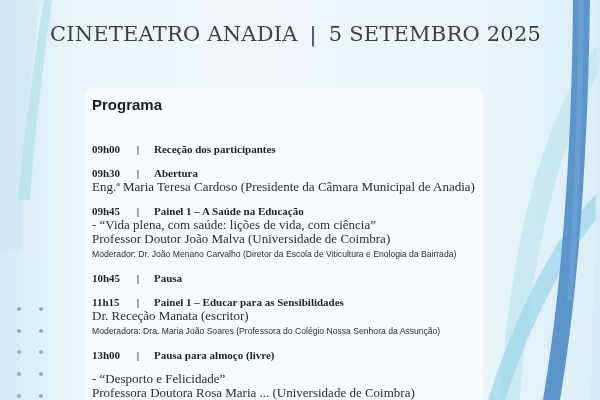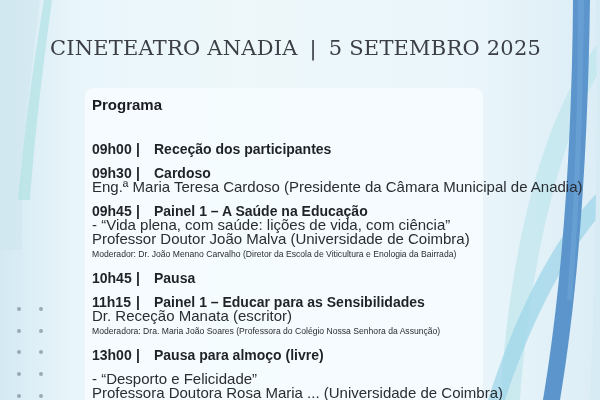--- a/index.html
+++ b/index.html
@@ -5,37 +5,37 @@
   html, body { margin: 0; padding: 0; }
   body {
     width: 600px; height: 400px; overflow: hidden; position: relative;
     background: linear-gradient(90deg, #d4e9f3 0%, #e8f5fa 12%, #eef8fb 40%, #e9f5fa 80%, #dcedf6 100%);
     font-family: "Liberation Sans", sans-serif;
   }
   .bg-svg { position: absolute; left: 0; top: 0; width: 600px; height: 400px; z-index: 0; }
   .dots { position: absolute; left: 0; top: 0; z-index: 1; }
   .dot { position: absolute; width: 4px; height: 4px; border-radius: 50%; background: #9aaab5; }
   .header {
-    position: absolute; left: 50px; top: 36px; z-index: 2;
+    position: absolute; left: 50px; top: 22px; z-index: 2;
     font-family: "DejaVu Serif", "Liberation Serif", serif;
     font-size: 21px; color: #3c4046; letter-spacing: 0.2px; white-space: nowrap;
     font-weight: normal;
   }
   .header .sep { margin: 0 12px; }
   .card {
     position: absolute; left: 85px; top: 88px; width: 398px; height: 330px; z-index: 2;
     background: rgba(246, 252, 254, 0.88); border-radius: 8px;
   }
   .card-inner { padding: 8px 0 0 7px; }
   .title { font-size: 15px; font-weight: bold; color: #1b1d20; margin: 0 0 28px 0; line-height: 18px; }
   .item { margin-bottom: 10px; }
-  .item-head { font-size: 14px; font-weight: bold; color: #1f2226; line-height: 14px; white-space: nowrap; }
+  .item-head { font-size: 11px; font-weight: bold; color: #1f2226; line-height: 14px; white-space: nowrap; font-family: Liberation Serif, serif; }
   .item-head .time { display: inline-block; width: 36px; }
   .item-head .pipe { display: inline-block; width: 20px; text-align: center; margin-right: 6px; }
-  .line { font-size: 15px; color: #2a2d31; line-height: 14px; white-space: nowrap; }
+  .line { font-size: 13px; color: #2a2d31; line-height: 14px; white-space: nowrap; font-family: Liberation Serif, serif; }
   .mod { font-size: 8.6px; color: #2a2d31; line-height: 14px; white-space: nowrap; margin-top: 1px; }
 </style>
 </head>
 <body>
 
 <svg class="bg-svg" viewBox="0 0 600 400" xmlns="http://www.w3.org/2000/svg">
 
   <path d="M40 0 C 30 80, 20 160, 22 250 L 0 250 L 0 0 Z" fill="#cfe6ef" opacity="0.6"></path>
   <path d="M52 0 C 44 60, 36 120, 30 200 L 18 200 C 26 120, 34 60, 44 0 Z" fill="#b6e3e6" opacity="0.8"></path>
 
@@ -68,21 +68,21 @@
 
 <div class="card">
   <div class="card-inner">
     <div class="title">Programa</div>
 
     <div class="item">
       <div class="item-head"><span class="time">09h00</span><span class="pipe">|</span><span>Receção dos participantes</span></div>
     </div>
 
     <div class="item">
-      <div class="item-head"><span class="time">09h30</span><span class="pipe">|</span><span>Cardoso</span></div>
+      <div class="item-head"><span class="time">09h30</span><span class="pipe">|</span><span>Abertura</span></div>
       <div class="line">Eng.ª Maria Teresa Cardoso (Presidente da Câmara Municipal de Anadia)</div>
     </div>
 
     <div class="item">
       <div class="item-head"><span class="time">09h45</span><span class="pipe">|</span><span>Painel 1 – A Saúde na Educação</span></div>
       <div class="line">- “Vida plena, com saúde: lições de vida, com ciência”</div>
       <div class="line">Professor Doutor João Malva (Universidade de Coimbra)</div>
       <div class="mod">Moderador: Dr. João Menano Carvalho (Diretor da Escola de Viticultura e Enologia da Bairrada)</div>
     </div>
 

